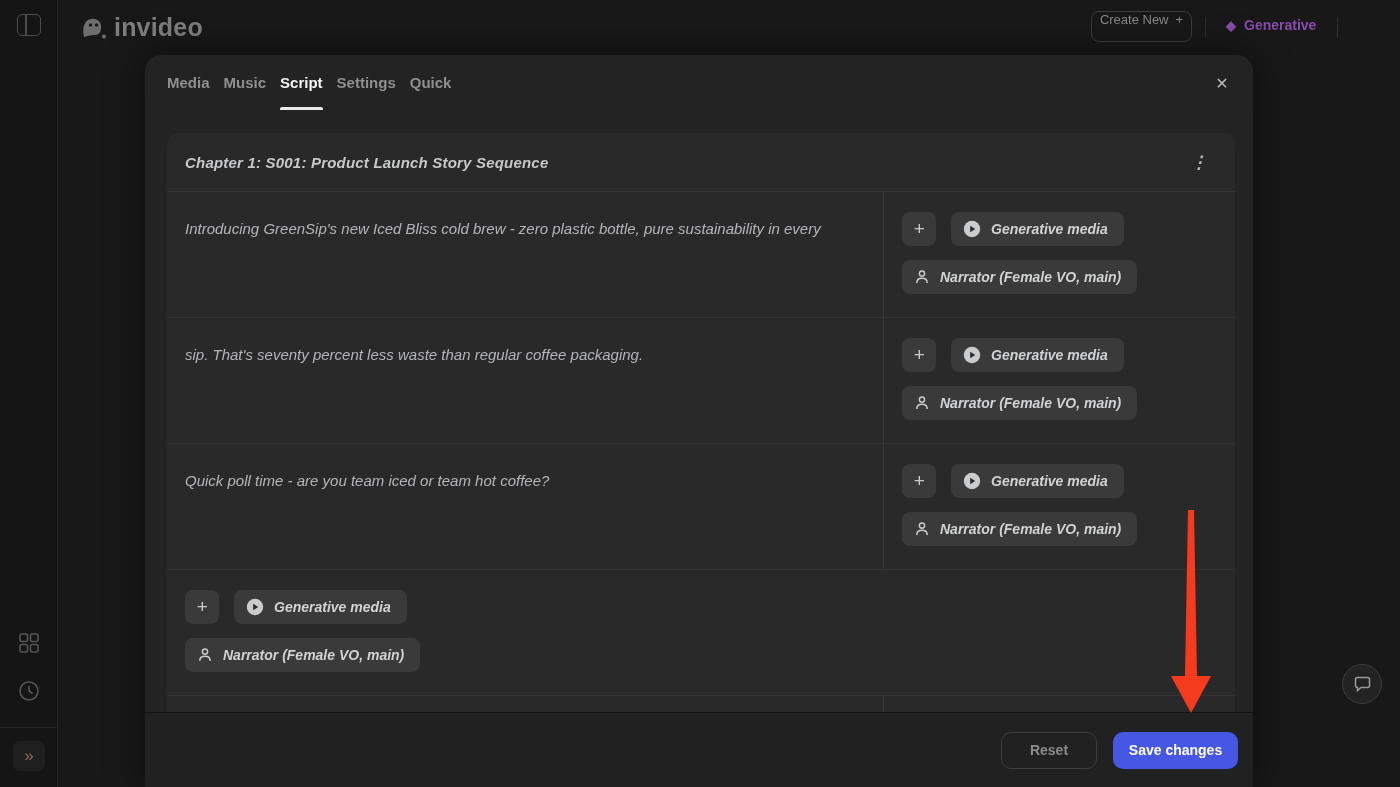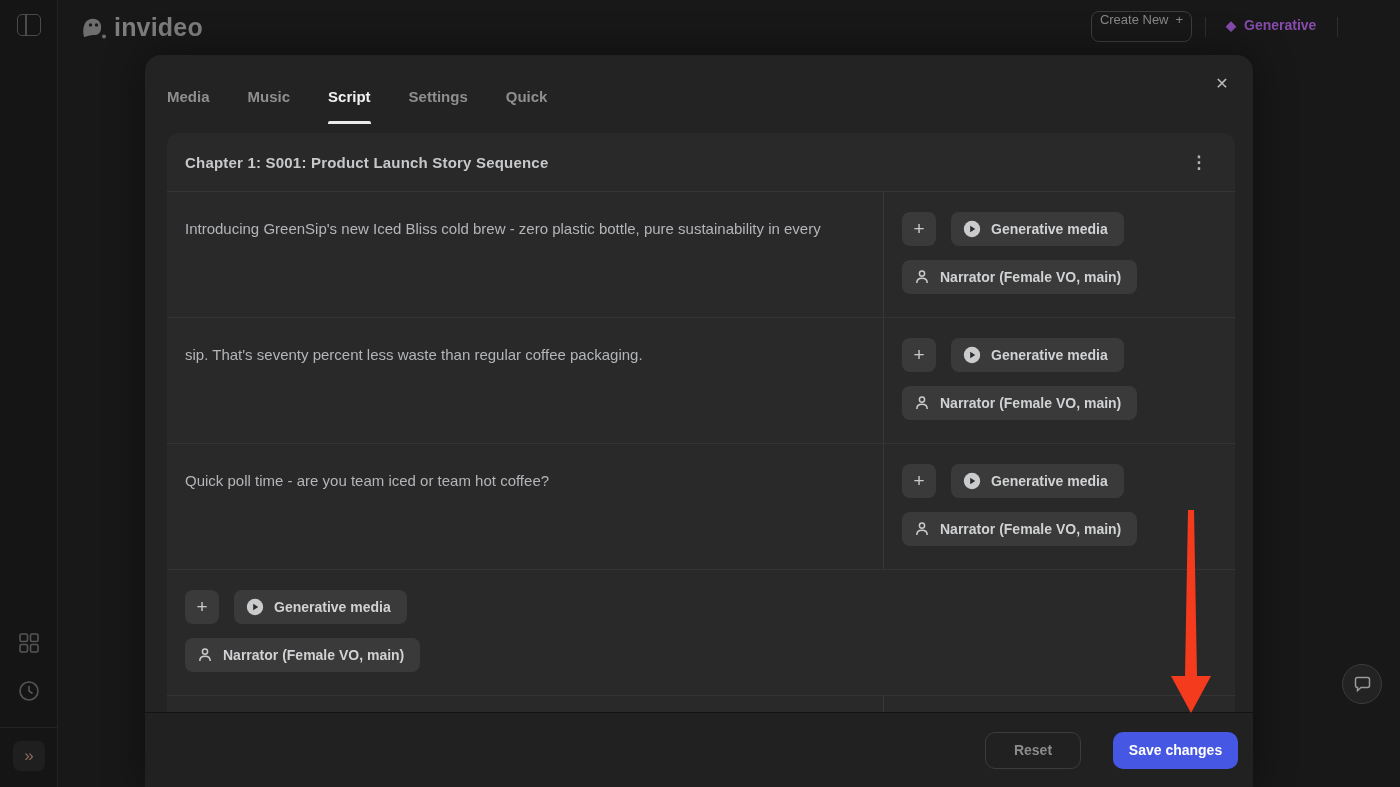--- a/index.html
+++ b/index.html
@@ -51,42 +51,41 @@
   }
   .generative-diamond { font-size:13px; }
 
   
   .modal {
     position:absolute; left:145px; top:55px; width:1108px; height:732px;
     background:#232323; border-radius:16px 16px 0 0;
     box-shadow:0 0 40px rgba(0,0,0,0.45);
   }
   .tabbar {
-    height:55px; display:flex; align-items:stretch; padding:0 22px; gap:38px;
+    height:55px; display:flex; align-items:stretch; padding:0 22px; gap:14px;
     position:relative;
-    margin-top:14px;
   }
   .tab {
     display:flex; align-items:center; font-size:15px; font-weight:700;
     color:#8f8f8f; cursor:pointer; position:relative;
   }
   .tab.active { color:#f2f2f2; }
   .tab.active::after {
     content:""; position:absolute; left:0; right:0; bottom:0; height:3px;
     background:#e9e9e9; border-radius:2px 2px 0 0;
   }
   .modal-close {
     position:absolute; right:18px; top:15px; width:26px; height:26px;
     display:flex; align-items:center; justify-content:center;
     color:#b9b9b9; font-size:16px; cursor:pointer;
   }
 
   .modal-body {
     position:absolute; top:55px; left:0; right:0; bottom:75px;
-    padding:23px 18px 0 22px; overflow:hidden;
+    padding:23px 18px 0 22px; overflow:hidden;font-style:italic;
   }
   .chapter-card {
     background:#292929; border-radius:12px 12px 0 0; height:100%; overflow:hidden;
   }
   .card-header {
     height:59px; display:flex; align-items:center; justify-content:space-between;
     padding:0 26px 0 18px; border-bottom:1px solid rgba(255,255,255,0.06);
   }
   .card-title { font-size:15px; font-weight:700; color:#c7c8ca; letter-spacing:0.2px; }
   .kebab {
@@ -111,21 +110,21 @@
   .pill {
     height:34px; border-radius:8px; background:#3a3a3a; padding:0 16px 0 12px;
     display:flex; align-items:center; gap:10px; cursor:pointer;
     color:#d0d2d4; font-size:14px; font-weight:700;text-align:center;
   }
   .pill svg { display:block; }
 
   .modal-footer {
     position:absolute; left:0; right:0; bottom:0; height:75px;
     background:#212121; border-top:1px solid rgba(0,0,0,0.4);
-    display:flex; align-items:center; justify-content:flex-end; gap:32px;
+    display:flex; align-items:center; justify-content:flex-end; gap:16px;
     padding:0 15px;
   }
   .reset-btn {
     width:96px; height:37px; border:1px solid #3c3c3c; border-radius:10px;
     background:transparent; color:#8b8b8b; font-size:14px; font-weight:700;
     display:flex; align-items:center; justify-content:center; cursor:pointer;
   }
   .save-btn {
     width:125px; height:37px; border:none; border-radius:10px;
     background:#4657e4; color:#ffffff; font-size:14px; font-weight:700;

